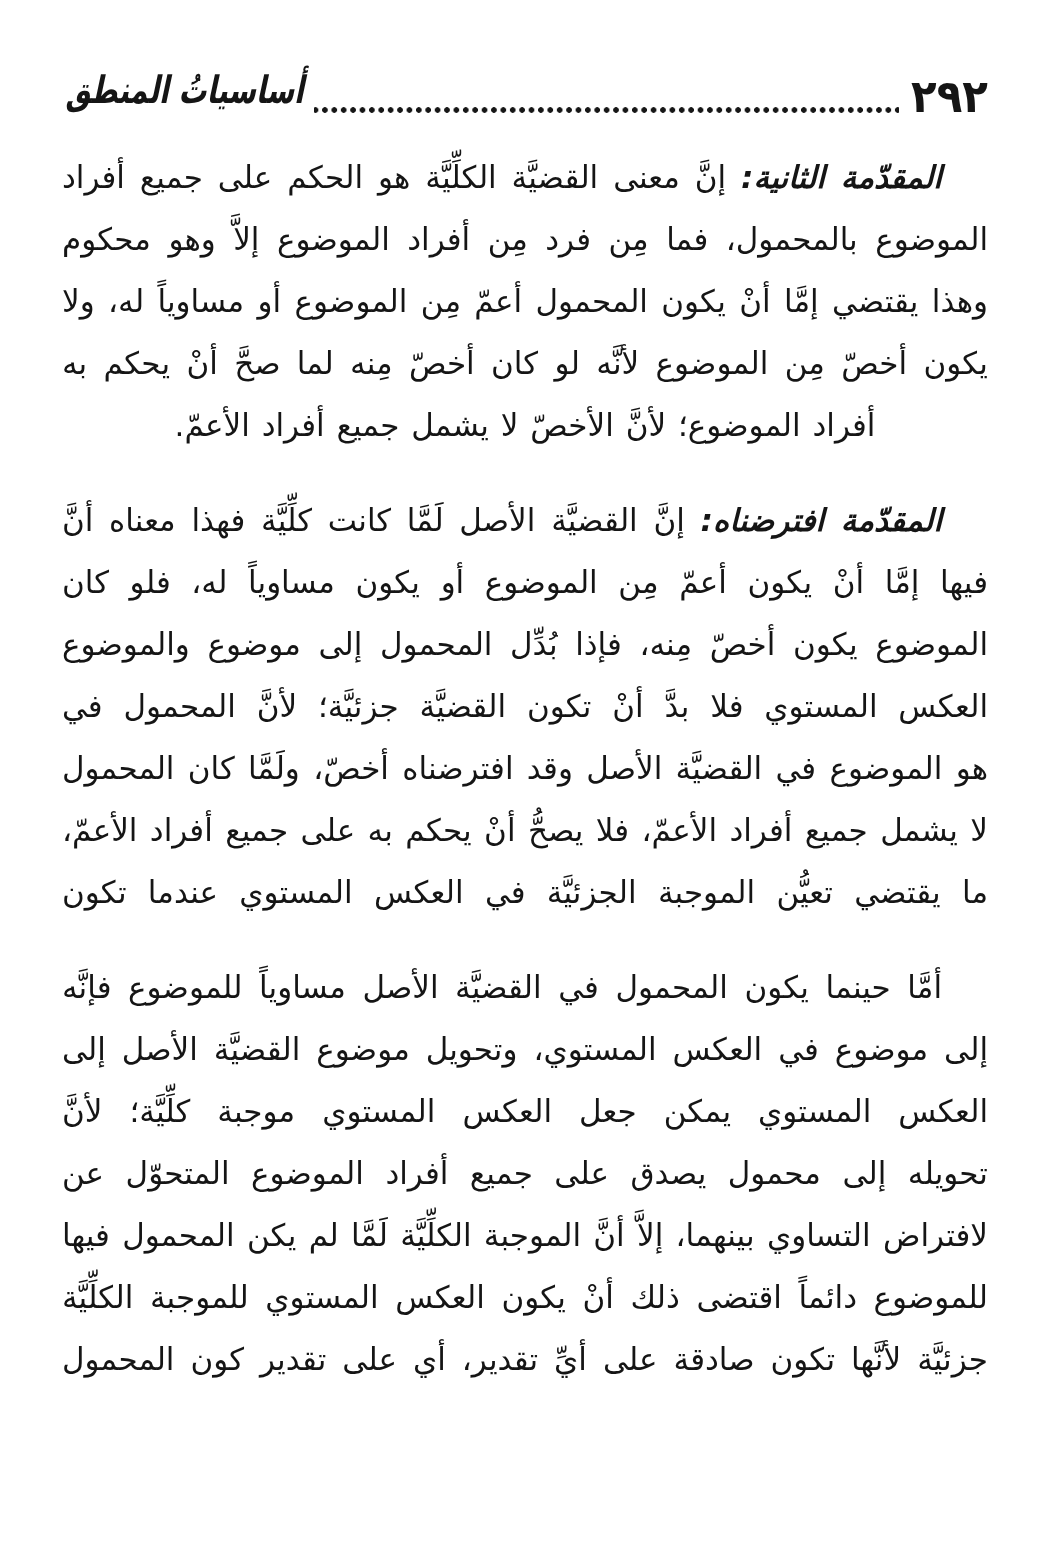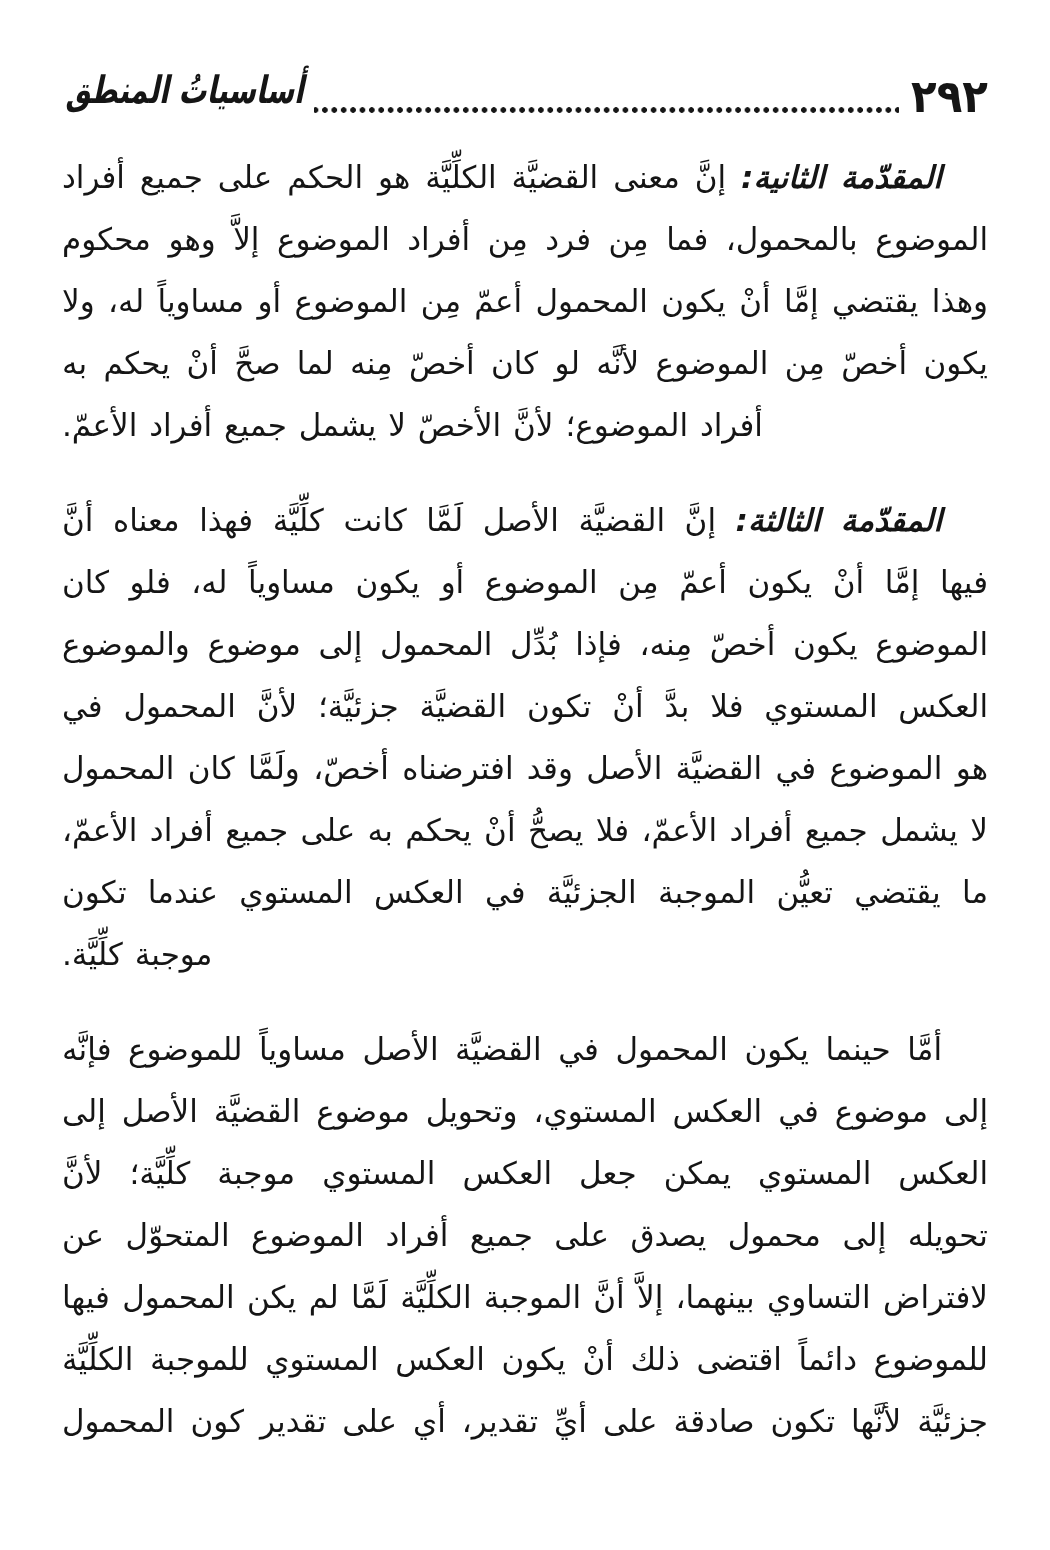--- a/index.html
+++ b/index.html
@@ -60,21 +60,21 @@
     font-size: 31px;
     line-height: 62px;
     height: 62px;
     overflow: hidden;
     text-align: justify;
     text-align-last: justify;
     word-spacing: 2px;
   }
   .line.first { padding-right: 46px; }
   .line.short {
-    text-align: left;
+    text-align: center;
     text-align-last: auto;
   }
   .lead { font-weight: 700; font-style: italic; }
 </style>
 </head>
 <body>
 
 <div class="page">
 
   <header class="header">
@@ -91,30 +91,29 @@
         <span>إنَّ معنى القضيَّة الكلِّيَّة هو الحكم على جميع أفراد</span>
       </div>
       <div class="line">الموضوع بالمحمول، فما مِن فرد مِن أفراد الموضوع إلاَّ وهو محكوم عليه بالمحمول،</div>
       <div class="line">وهذا يقتضي إمَّا أنْ يكون المحمول أعمّ مِن الموضوع أو مساوياً له، ولا يصحُّ أنْ</div>
       <div class="line">يكون أخصّ مِن الموضوع لأنَّه لو كان أخصّ مِنه لما صحَّ أنْ يحكم به على جميع</div>
       <div class="line short">أفراد الموضوع؛ لأنَّ الأخصّ لا يشمل جميع أفراد الأعمّ.</div>
     </section>
 
     <section class="para">
       <div class="line first">
-        <span class="lead">المقدّمة الثالثة:</span>
+        <span class="lead">المقدّمة افترضناه:</span>
         <span>إنَّ القضيَّة الأصل لَمَّا كانت كلِّيَّة فهذا معناه أنَّ المحمول</span>
       </div>
       <div class="line">فيها إمَّا أنْ يكون أعمّ مِن الموضوع أو يكون مساوياً له، فلو كان المحمول أعمّ فإنَّ</div>
       <div class="line">الموضوع يكون أخصّ مِنه، فإذا بُدِّل المحمول إلى موضوع والموضوع إلى محمول في</div>
       <div class="line">العكس المستوي فلا بدَّ أنْ تكون القضيَّة جزئيَّة؛ لأنَّ المحمول في العكس المستوي</div>
       <div class="line">هو الموضوع في القضيَّة الأصل وقد افترضناه أخصّ، ولَمَّا كان المحمول أخصّ فإنَّه</div>
       <div class="line">لا يشمل جميع أفراد الأعمّ، فلا يصحُّ أنْ يحكم به على جميع أفراد الأعمّ، وذلك هو</div>
       <div class="line">ما يقتضي تعيُّن الموجبة الجزئيَّة في العكس المستوي عندما تكون القضيَّة الأصل</div>
-      <div class="line short">موجبة كلِّيَّة.</div>
     </section>
 
     <section class="para">
       <div class="line first">أمَّا حينما يكون المحمول في القضيَّة الأصل مساوياً للموضوع فإنَّه بعد تحويله</div>
       <div class="line">إلى موضوع في العكس المستوي، وتحويل موضوع القضيَّة الأصل إلى محمول في</div>
       <div class="line">العكس المستوي يمكن جعل العكس المستوي موجبة كلِّيَّة؛ لأنَّ الموضوع بعد</div>
       <div class="line">تحويله إلى محمول يصدق على جميع أفراد الموضوع المتحوّل عن محمول؛ وذلك</div>
       <div class="line">لافتراض التساوي بينهما، إلاَّ أنَّ الموجبة الكلِّيَّة لَمَّا لم يكن المحمول فيها مساوياً</div>
       <div class="line">للموضوع دائماً اقتضى ذلك أنْ يكون العكس المستوي للموجبة الكلِّيَّة موجبة</div>
       <div class="line">جزئيَّة لأنَّها تكون صادقة على أيِّ تقدير، أي على تقدير كون المحمول أعمّ مِن</div>

